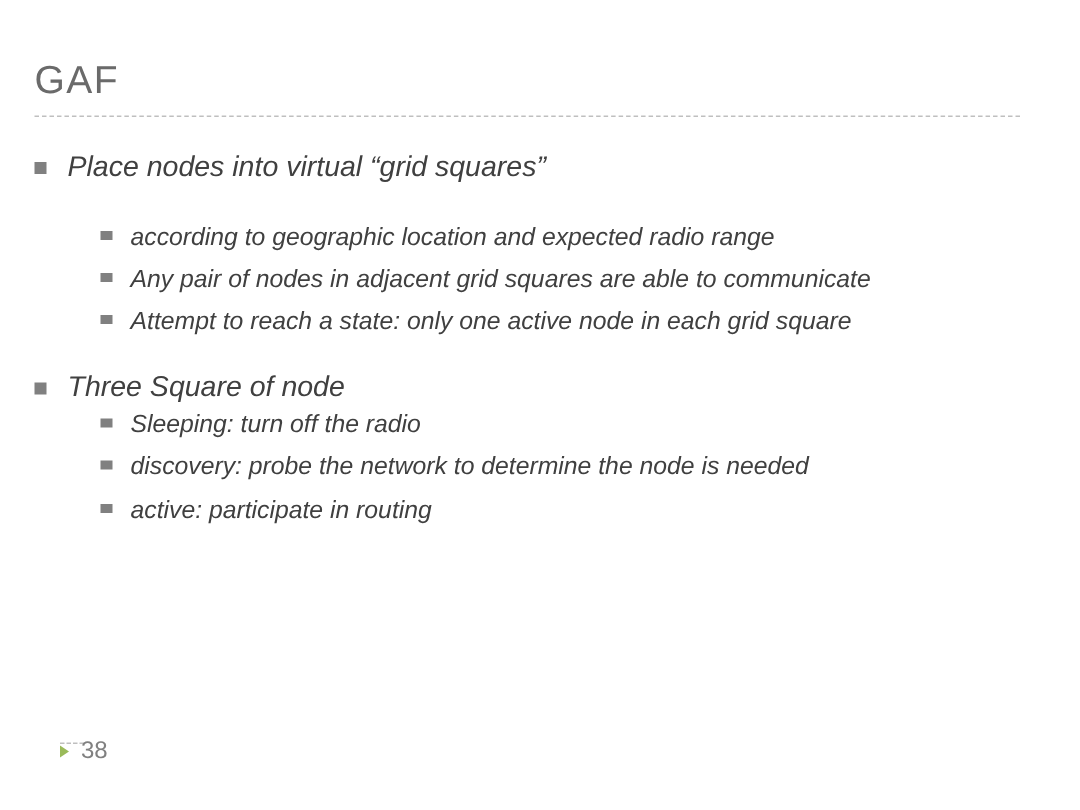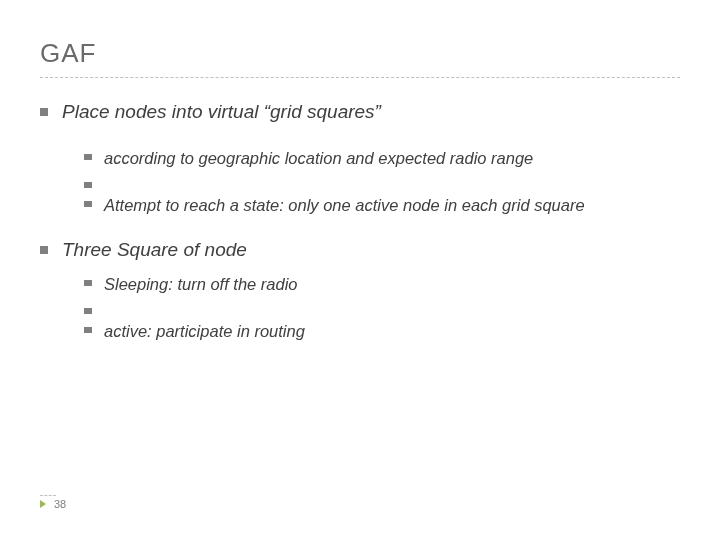--- a/index.html
+++ b/index.html
@@ -1,32 +1,32 @@
 <!DOCTYPE html>
 <html><head>
 <meta charset="utf-8">
 <style>
   * { box-sizing: border-box; margin: 0; padding: 0; }
   html, body { width: 720px; height: 540px; background: #fff; font-family: Arial, Helvetica, sans-serif; color: #3f3f3f; }
-  .slide { width: 720px; height: 540px; position: relative; padding: 38px 40px 0 40px; }
+  .slide { width: 720px; height: 540px; position: relative; padding: 38px 40px 0 23px; }
   .title { font-size: 26px; font-weight: 400; color: #6a6a6a; letter-spacing: 1px; margin-bottom: 8px; }
   .title-rule { border: none; border-top: 1.5px dashed #bfbfbf; margin-bottom: 22px; }
   ul.top { list-style: none; }
   ul.top > li { margin-bottom: 22px; font-style: italic; }
   .row { display: flex; align-items: flex-start; }
   .sq { width: 8px; height: 8px; background: #808080; flex: 0 0 8px; margin-top: 8px; margin-right: 14px; }
   .sq.small { width: 6px; height: 6px; margin-top: 7px; margin-right: 12px; }
   .l1-text { font-size: 19px; color: #404040; line-height: 1.3; }
-  ul.sub { list-style: none; margin-top: 10px; margin-left: 44px; }
+  ul.sub { list-style: none; margin-left: 44px; }
   ul.sub > li { margin-bottom: 6px; }
   .l2-text { font-size: 16.5px; color: #404040; line-height: 1.35; }
   .footer { position: absolute; left: 40px; bottom: 30px; display: flex; align-items: center; }
   .foot-rule { position: absolute; left: 40px; bottom: 44px; width: 16px; border-top: 1.5px dashed #bfbfbf; }
   .foot-tri { width: 0; height: 0; border-top: 4px solid transparent; border-bottom: 4px solid transparent; border-left: 6px solid #9aba5a; margin-right: 8px; }
-  .foot-num { font-size: 11px; color: #808080; }
+  .foot-num { font-size: 16px; color: #808080; }
 </style>
 </head>
 <body>
 
 <div class="slide">
   <div class="title">GAF</div>
   <hr class="title-rule">
 
   <ul class="top">
 
@@ -38,40 +38,42 @@
     </li>
 
     <li>
       <ul class="sub">
         <li class="row">
           <div class="sq small"></div>
           <div class="l2-text">according to geographic location and expected radio range</div>
         </li>
         <li class="row">
           <div class="sq small"></div>
+          <div class="l2-text">Any pair of nodes in adjacent grid squares are able to communicate</div>
         </li>
         <li class="row">
           <div class="sq small"></div>
           <div class="l2-text">Attempt to reach a state: only one active node in each grid square</div>
         </li>
       </ul>
     </li>
 
     <li>
       <div class="row">
         <div class="sq"></div>
         <div class="l1-text">Three Square of node</div>
       </div>
       <ul class="sub">
         <li class="row">
           <div class="sq small"></div>
           <div class="l2-text">Sleeping: turn off the radio</div>
         </li>
         <li class="row">
           <div class="sq small"></div>
+          <div class="l2-text">discovery: probe the network to determine the node is needed</div>
         </li>
         <li class="row">
           <div class="sq small"></div>
           <div class="l2-text">active: participate in routing</div>
         </li>
       </ul>
     </li>
 
   </ul>
 

